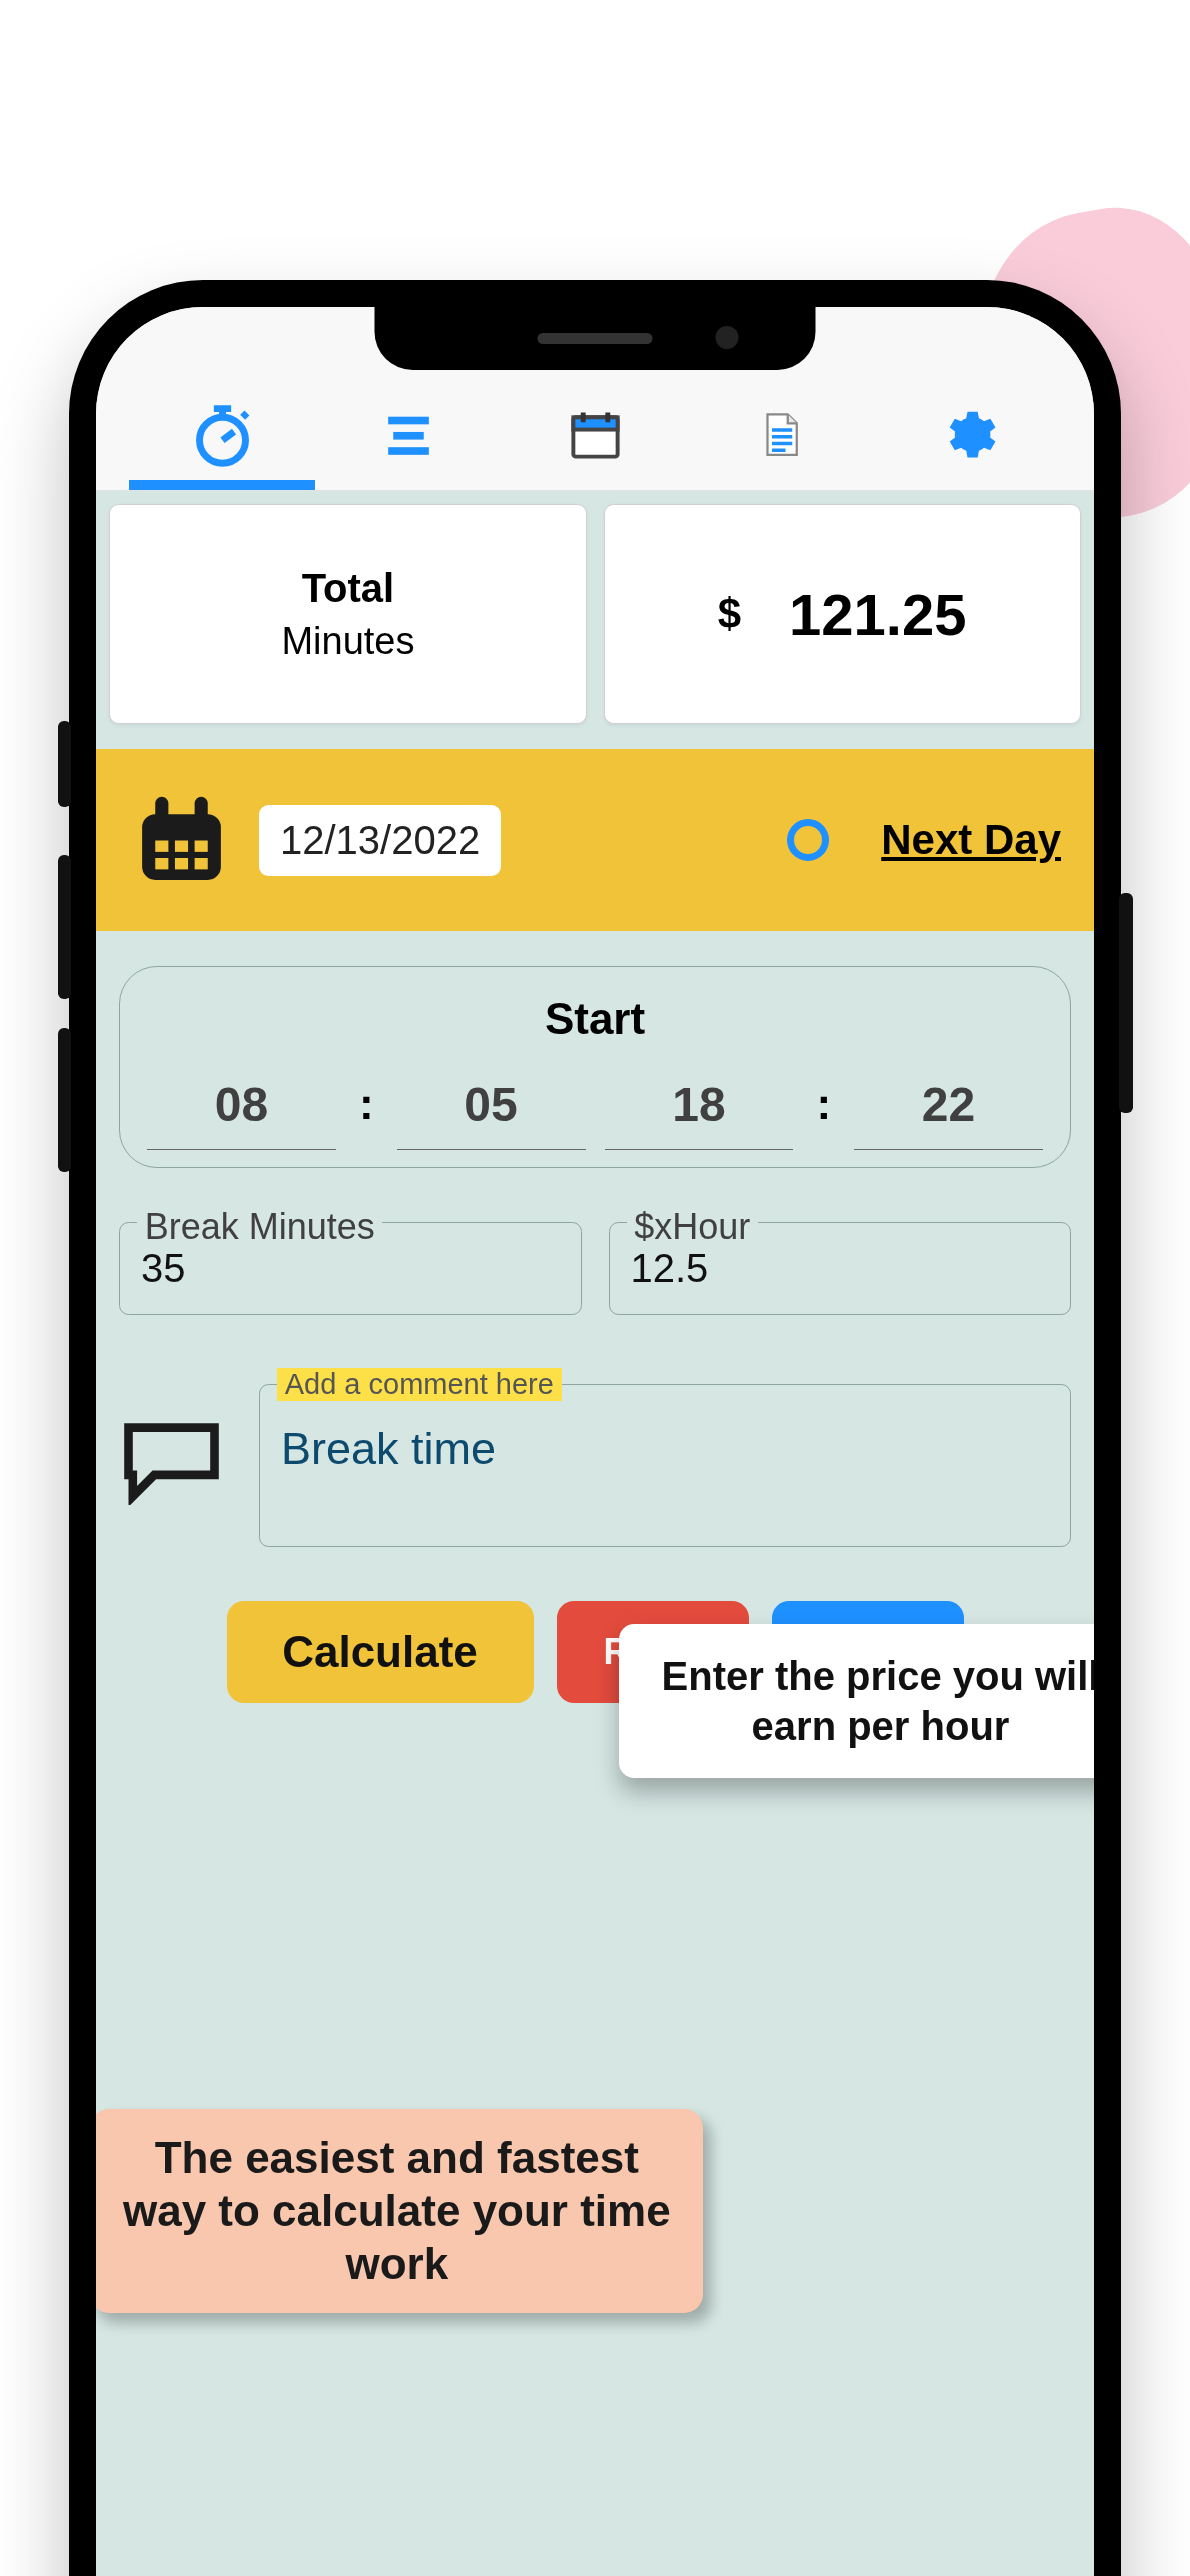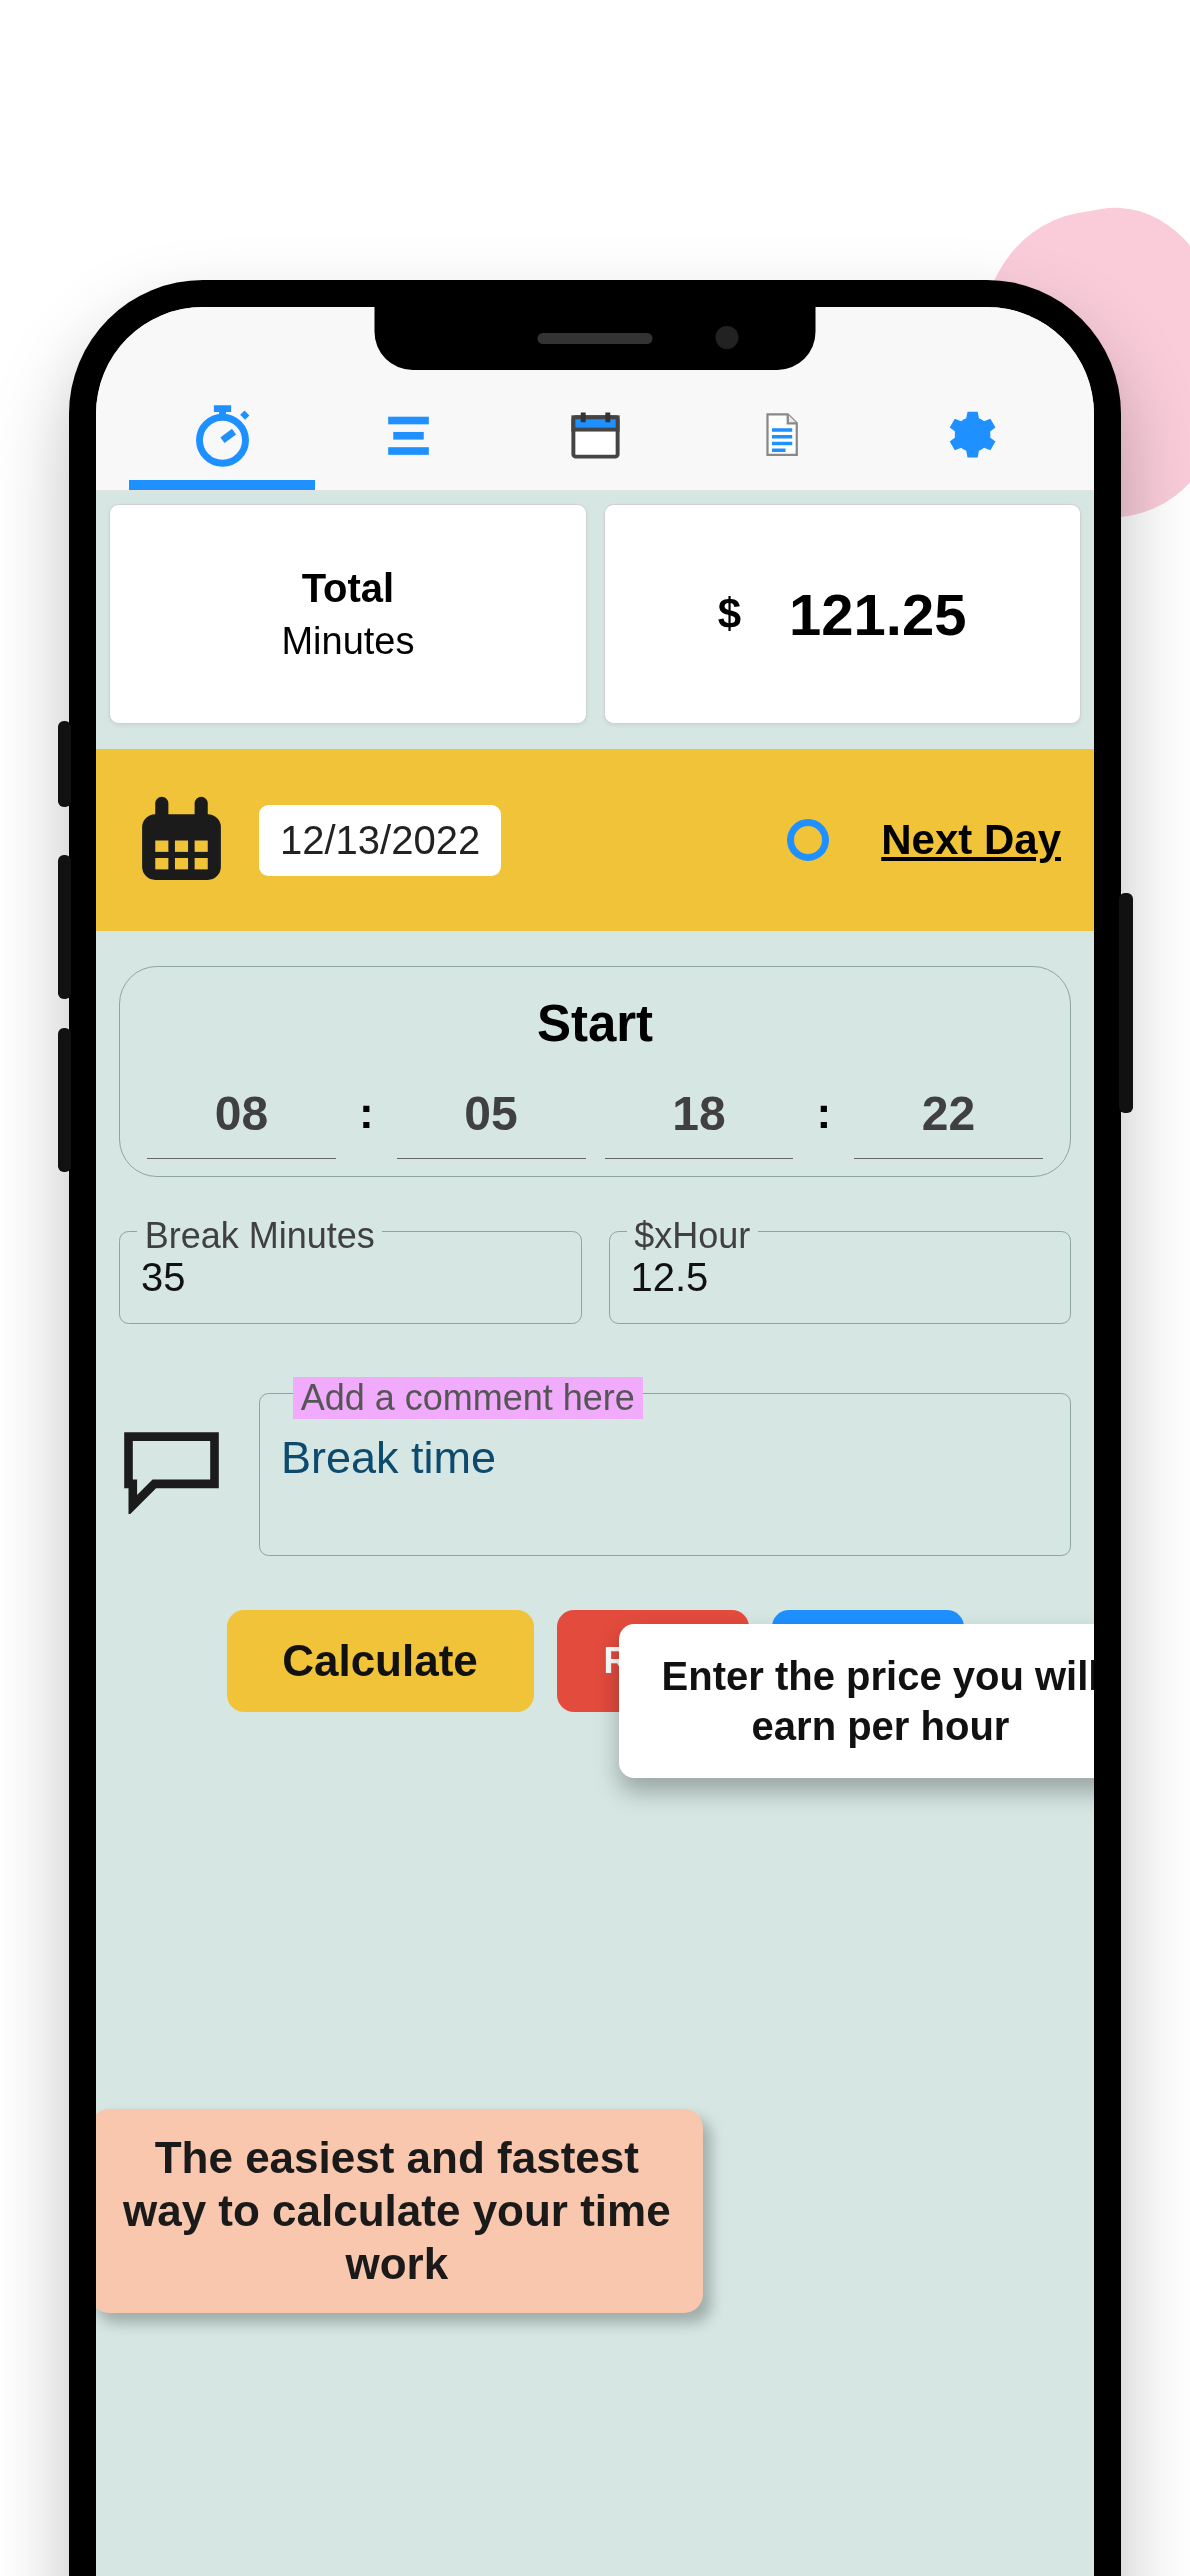--- a/index.html
+++ b/index.html
@@ -116,21 +116,21 @@
   }
   .next-day { font-size:42px; font-weight:800; margin-left:27px;text-decoration:underline; }
 
   .time-card {
     margin: 35px 23px 0 23px;
     border: 1.9px solid #8ea5a1; border-radius:38px;
     padding: 27px 27px 17px 27px;
     position:relative;
   }
   .time-heads { display:flex; }
-  .time-heads > div { flex:1; text-align:center; font-size:51px; font-weight:700; }
+  .time-heads > div { flex:1; text-align:center; font-size:44px; font-weight:700; }
   .time-row { display:flex; align-items:center; margin-top:23px; gap:0; }
   .time-half { flex:1; display:flex; align-items:center; gap:13.4px; }
   .time-half + .time-half { margin-left:19px; }
   .tin {
     flex:1; border:none; border-bottom:1.9px solid #666; background:transparent;
     text-align:center; font-size:48px; font-weight:700; padding:9.6px 0 17px 0;
     color:#404040; width:48px;
   }
   .colon { font-size:44px; font-weight:700; padding:0 9.6px 9.6px 9.6px; }
 
@@ -145,22 +145,22 @@
   }
   .fval { font-size:40px; color:#111; border:none; background:transparent; width:100%; }
 
   .comment-row { display:flex; gap:35px; margin:69px 23px 0 23px; align-items:flex-start; }
   .comment-icon { width:105px; height:86px; margin-top:35px; }
   .comment-field {
     flex:1; position:relative; border:1.9px solid #8ea5a1; border-radius:9.6px;
     padding:38px 21px; min-height:163px;
   }
   .comment-legend {
-    position:absolute; top:-17px; left:17px; background:#f0abfc; padding:0 7.7px;
-    font-size:36px; color:#555;margin-left:16px;
+    position:absolute; top:-17px; left:17px; background:#fde047; padding:0 7.7px;
+    font-size:29px; color:#555;
   }
   .comment-val { font-size:45px; color:#0c4a6e; border:none; background:transparent; width:100%; }
 
   .btn-row { display:flex; gap:23px; justify-content:center; margin-top:54px; }
   .btn {
     border:none; border-radius:17px; font-weight:600; cursor:pointer;
     display:flex; align-items:center; justify-content:center;
   }
   .btn-calc { background:#f1c338; color:#111; font-size:44px; width:307px; height:102px; }
   .btn-reset { background:#e34b3d; color:#fff; font-size:36px; width:192px; height:102px; }

